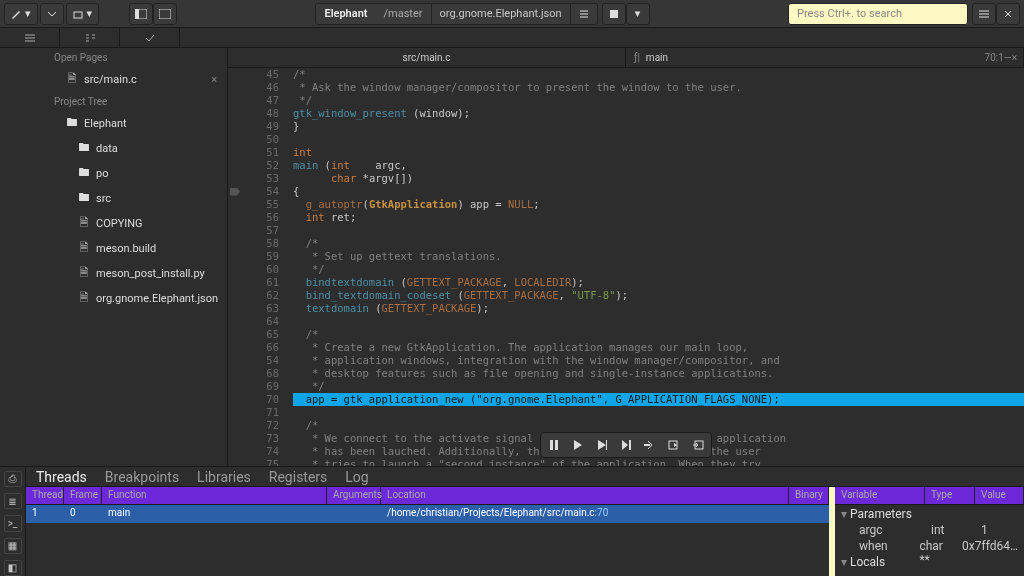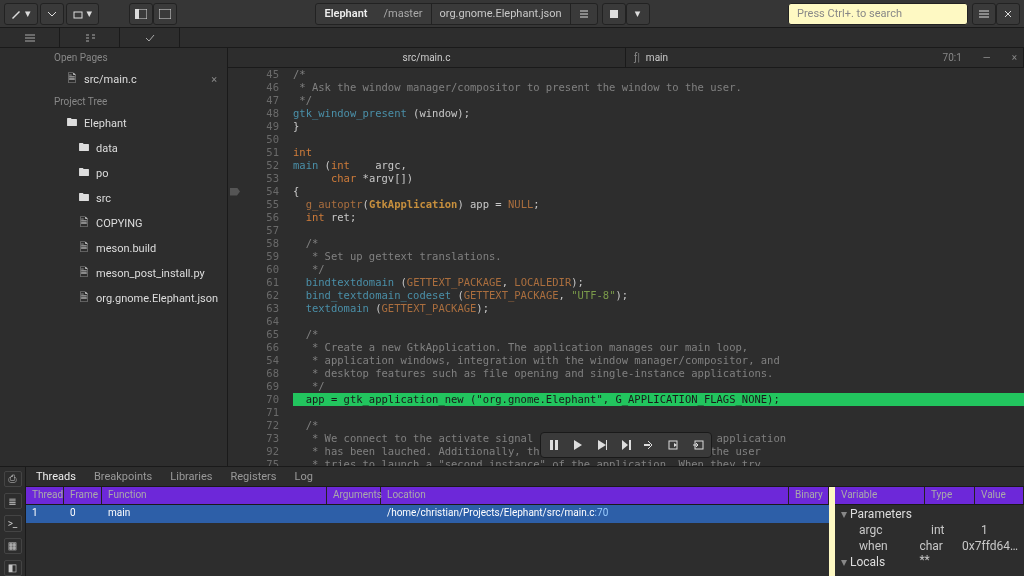--- a/index.html
+++ b/index.html
@@ -100,21 +100,21 @@
 }
 .tab {
   flex: 1;
   display: flex; align-items: center; justify-content: center;
   border-right: 1px solid #1a1a1a;
   color: #ccc;
   font-size: 10px;
   position: relative;
 }
 .tab .tab-label { flex: 1; text-align: center; }
-.tab .tab-meta { margin-left: auto; padding: 0 6px; color: #888; display: flex; gap: 21px; }
+.tab .tab-meta { margin-left: auto; padding: 0 6px; color: #888; display: flex; gap: 0; }
 
 .editor {
   flex: 1;
   display: flex;
   font-family: "Menlo", "Consolas", monospace;
   font-size: 10.5px;
   line-height: 13px;
   overflow: hidden;
   position: relative;
 }
@@ -134,21 +134,21 @@
 .breakpoint-col .bp.active::before {
   content: ""; width: 10px; height: 8px;
   background: #555; clip-path: polygon(0 0, 70% 0, 100% 50%, 70% 100%, 0 100%);
 }
 .code {
   flex: 1;
   background: #2d2d2d;
   padding-left: 6px;
 }
 .code .line { height: 13px; white-space: pre; }
-.code .line.highlight { background: #22c55e; color: #1a1a1a; }
+.code .line.highlight { background: #0ea5e9; color: #1a1a1a; }
 .c-cmt { color: #808080; }
 .c-kw  { color: #d07c3a; }
 .c-fn  { color: #4a8fa8; }
 .c-str { color: #7a9a4a; }
 .c-typ { color: #c78f3d; font-weight: 600; }
 .c-mac { color: #aa6e3e; }
 
 .debug-toolbar {
   position: absolute;
   bottom: 8px; left: 50%;
@@ -190,21 +190,21 @@
 }
 .bottom-panel { flex: 1; display: flex; flex-direction: column; }
 .panel-tabs {
   height: 20px;
   display: flex;
   align-items: center;
   gap: 18px;
   padding: 0 10px;
   border-bottom: 1px solid #1a1a1a;
 }
-.panel-tabs .ptab { color: #999; cursor: pointer; font-size: 11px; }
+.panel-tabs .ptab { color: #999; cursor: pointer; font-size: 14px; }
 .panel-tabs .ptab.active { color: #eee; }
 .panel-headers {
   height: 18px;
   display: flex;
   background: #6d28d9;
   border-bottom: 1px solid #1a1a1a;
   font-size: 10px;
   color: #aaa;
 }
 .panel-headers > div { padding: 2px 6px; border-right: 1px solid #222; }
@@ -437,21 +437,21 @@
           <div class="ln">64</div>
           <div class="ln">65</div>
           <div class="ln">66</div>
           <div class="ln">54</div>
           <div class="ln">68</div>
           <div class="ln">69</div>
           <div class="ln">70</div>
           <div class="ln">71</div>
           <div class="ln">72</div>
           <div class="ln">73</div>
-          <div class="ln">92</div>
+          <div class="ln">74</div>
           <div class="ln">75</div>
         </div>
       <div class="code" id="code">
           <div class="line"><span class="c-cmt">/*</span></div>
           <div class="line"><span class="c-cmt"> * Ask the window manager/compositor to present the window to the user.</span></div>
           <div class="line"><span class="c-cmt"> */</span></div>
           <div class="line"><span class="c-fn">gtk_window_present</span> (window);</div>
           <div class="line">}</div>
           <div class="line"></div>
           <div class="line"><span class="c-kw">int</span></div>

